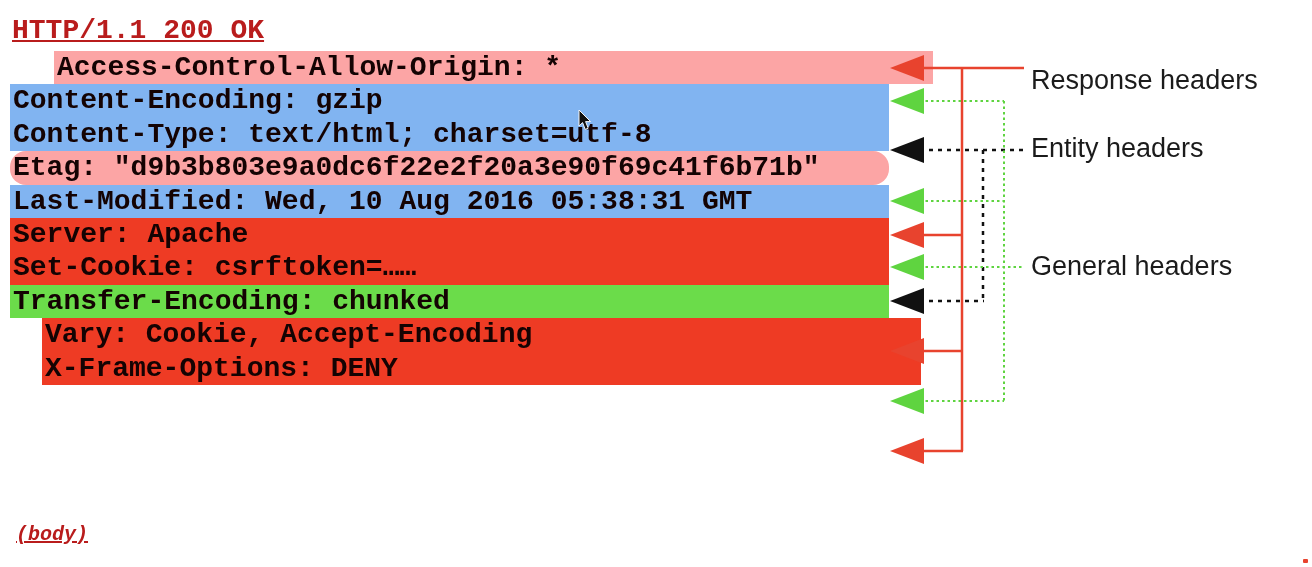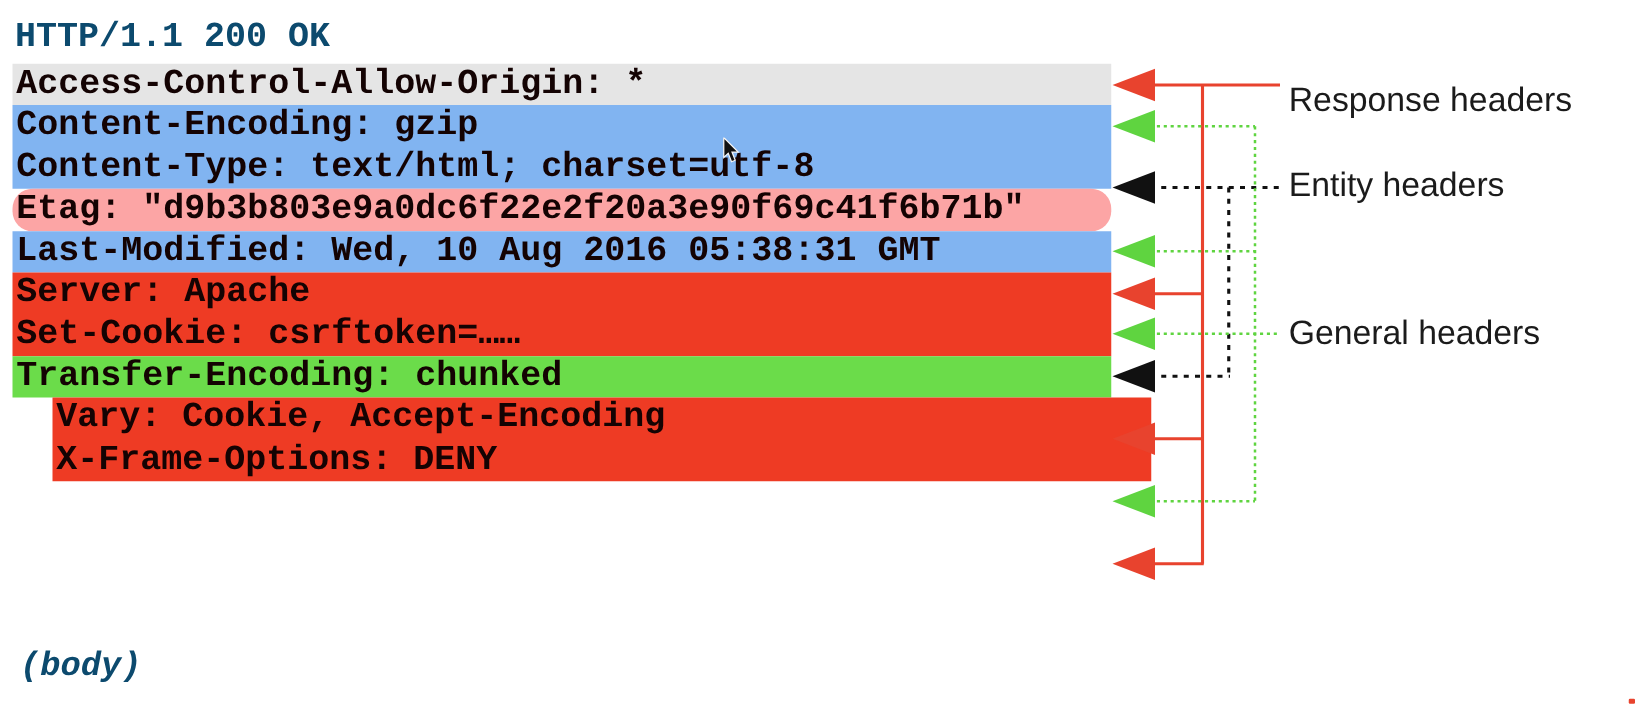--- a/index.html
+++ b/index.html
@@ -3,57 +3,57 @@
 <meta charset="utf-8">
 <style>
   html,body{margin:0;padding:0;}
   body{
     width:1312px;height:567px;position:relative;background:#ffffff;
     font-family:"Liberation Mono","DejaVu Sans Mono",monospace;
     overflow:hidden;
   }
   .mono{
     font-family:"Liberation Mono","DejaVu Sans Mono",monospace;
-    font-weight:bold;color:#0c4a6e;white-space:pre;
+    font-weight:bold;color:#b91c1c;white-space:pre;text-decoration:underline;
   }
   #status-line{
     position:absolute;left:12px;top:14px;height:33px;line-height:33px;
     font-size:28px;
   }
   #header-stack{
     position:absolute;left:10px;top:51px;width:879px;
   }
   .hrow{width:100%;}
   .hline{
     height:33.4px;line-height:33.4px;font-size:28px;padding-left:3px;
     font-weight:bold;white-space:pre;color:#140303;
   }
   #body-placeholder{
     position:absolute;left:16px;top:518px;height:33px;line-height:33px;
-    font-size:27px;font-style:italic;
+    font-size:20px;font-style:italic;
   }
   .legend-label{
     position:absolute;left:1031px;height:30px;line-height:30px;
     font-family:"Liberation Sans","DejaVu Sans",sans-serif;
     font-size:27px;color:#1b1b1b;white-space:nowrap;
   }
   #response-headers-label{top:65px;}
   #entity-headers-label{top:133px;}
   #general-headers-label{top:251px;}
   #annotation-svg{position:absolute;left:0;top:0;pointer-events:none;}
   #mouse-cursor{position:absolute;left:578px;top:110px;}
   #red-speck{position:absolute;left:1303px;top:559px;width:5px;height:4px;background:#e8432e;border-radius:1px;}
 </style>
 </head>
 <body>
 
 <div id="status-line" class="mono">HTTP/1.1 200 OK</div>
 
 <div id="header-stack">
-  <div class="hrow" style="background: #e5e5e5;">
+  <div class="hrow" style="background: #fca5a5; margin-left: 44px;">
     <div class="hline">Access-Control-Allow-Origin: *</div>
   </div>
   <div class="hrow" style="background: rgb(129, 180, 241);">
     <div class="hline">Content-Encoding: gzip</div>
     <div class="hline">Content-Type: text/html; charset=utf-8</div>
   </div>
   <div class="hrow" style="background: #fca5a5; border-radius: 16px;">
     <div class="hline">Etag: "d9b3b803e9a0dc6f22e2f20a3e90f69c41f6b71b"</div>
   </div>
   <div class="hrow" style="background: rgb(129, 180, 241);">

